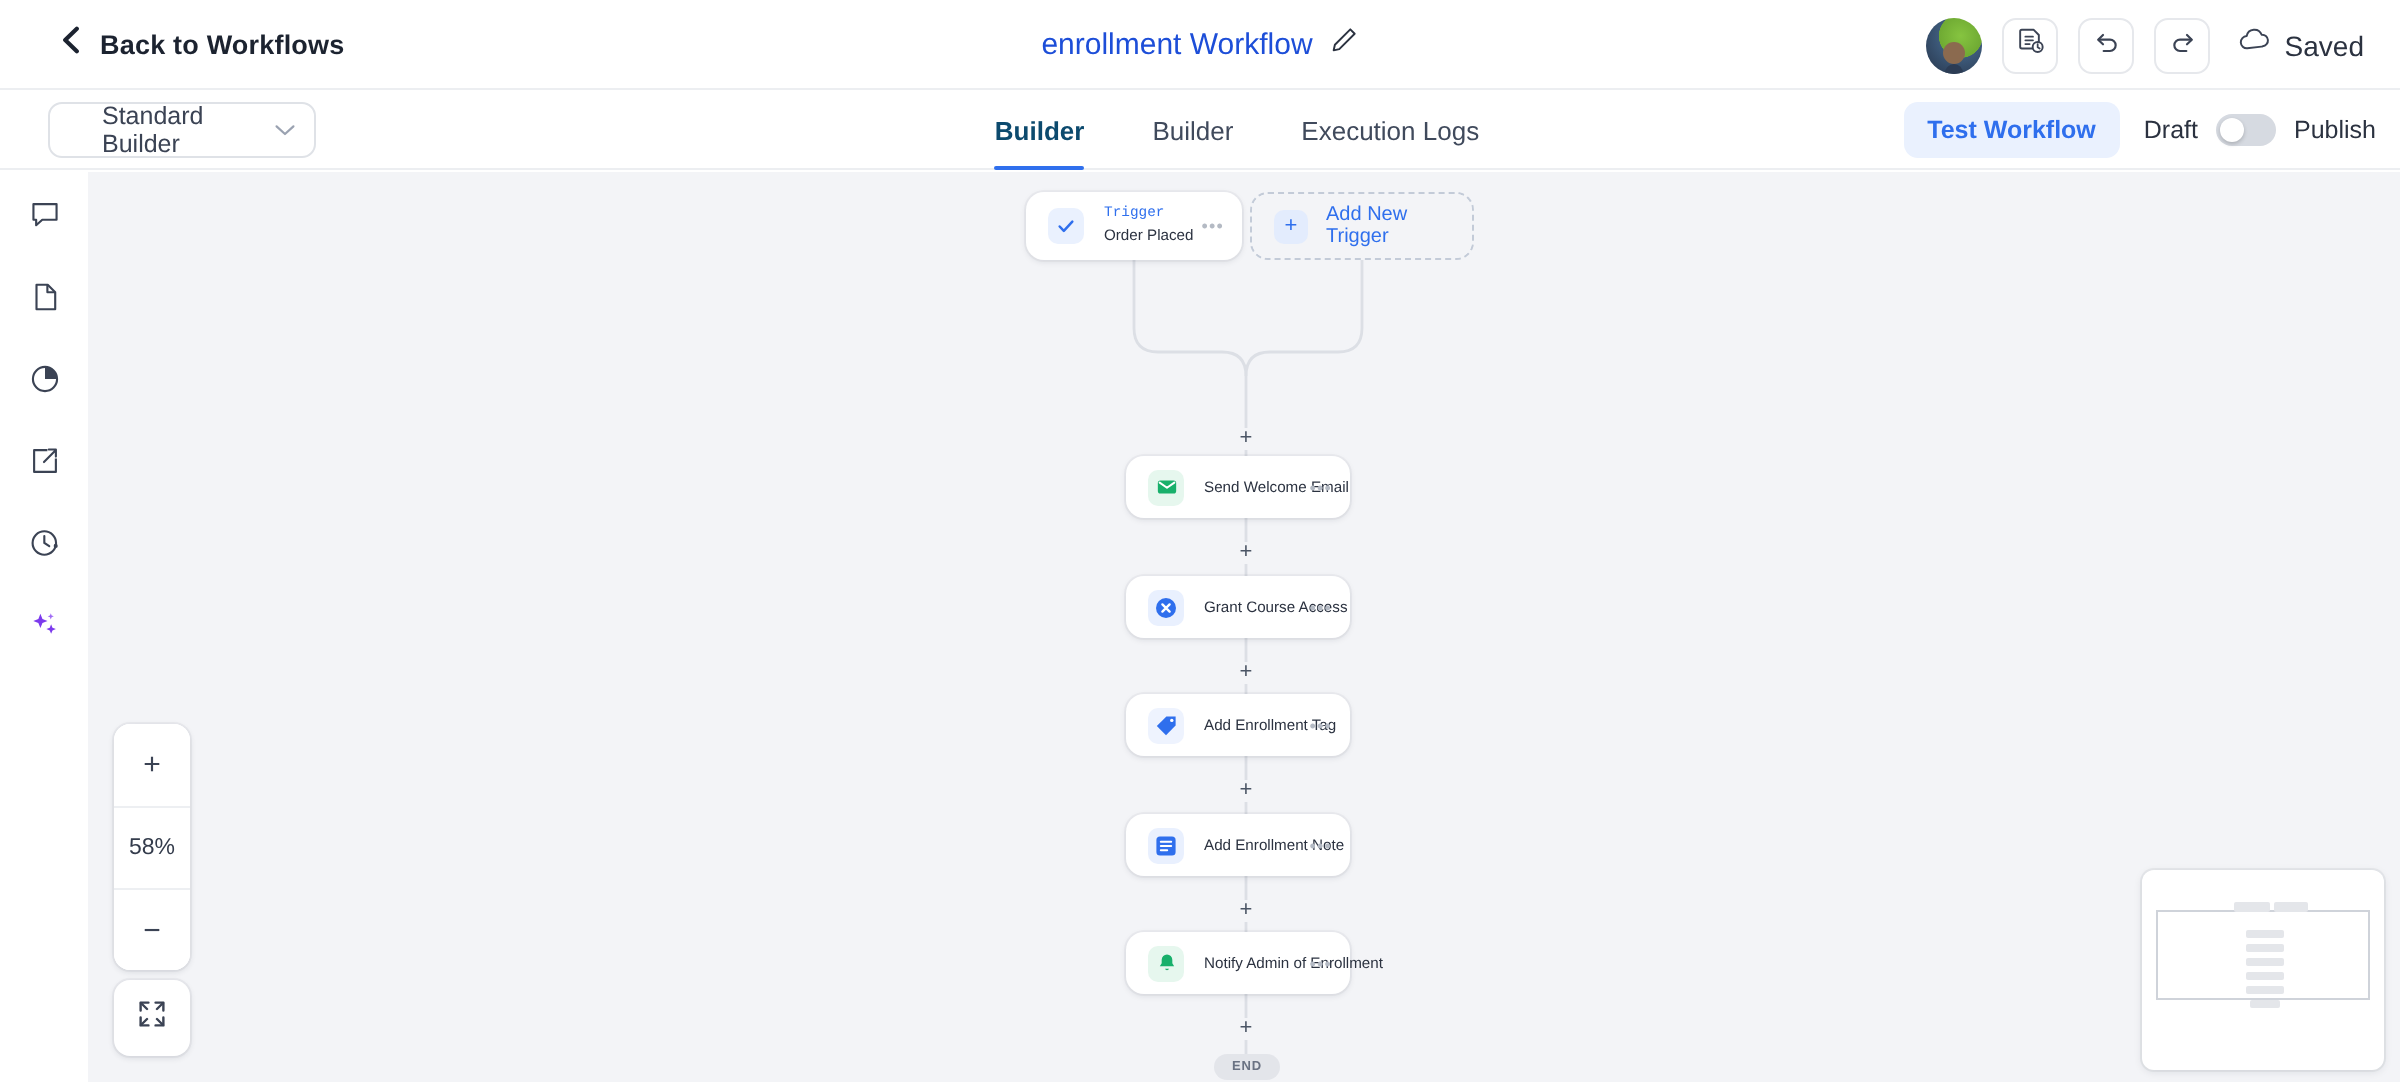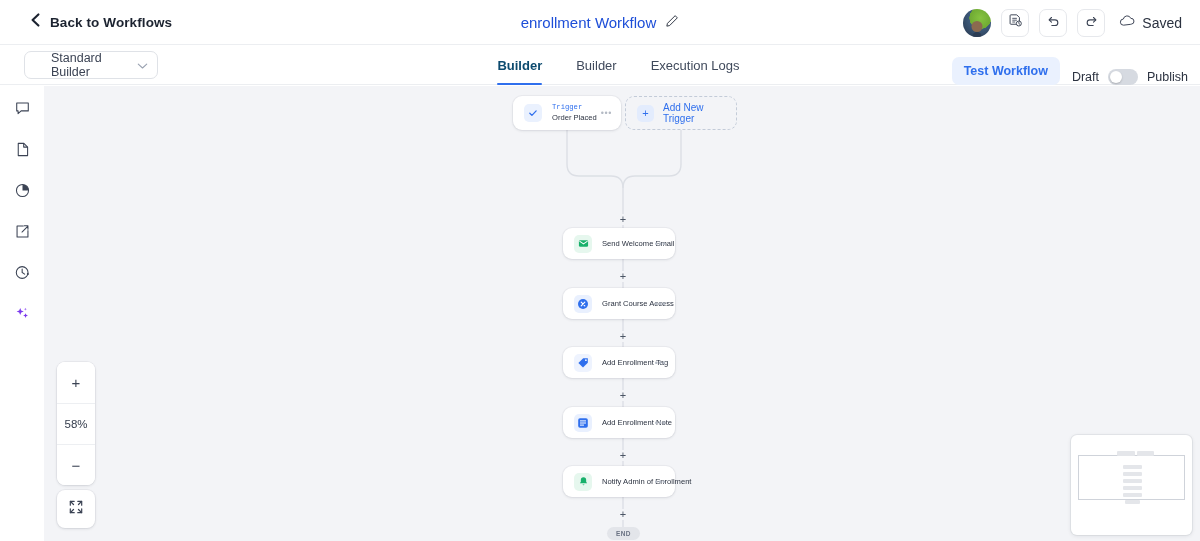--- a/index.html
+++ b/index.html
@@ -79,21 +79,21 @@
     height: 40px; display: flex; align-items: center; position: relative;
   }
   .tab.active { color: #0c4a6e; font-weight: 700; margin-left: 37px; }
   .tab.active::after {
     content: ""; position: absolute; left: 0; right: 0; bottom: 0;
     height: 2px; background: #2f6fed; border-radius: 2px;
   }
 
   .subbar-right {
     position: absolute; right: 12px; top: 0; height: 40px;
-    display: flex; align-items: flex-end; gap: 12px;
+    display: flex; align-items: center; gap: 12px;
   }
   .test-btn {
     background: #eaf1fe; color: #2f6fed; font-size: 12.5px; font-weight: 600;
     border: none; border-radius: 7px; padding: 7px 12px; cursor: pointer;
     font-family: "Liberation Sans", sans-serif;
   }
   .toggle-group { display: flex; align-items: center; gap: 9px; }
   .toggle-label { font-size: 12.5px; color: #2b3240; }
   .switch {
     width: 30px; height: 16px; border-radius: 10px; background: #d6dae1;

